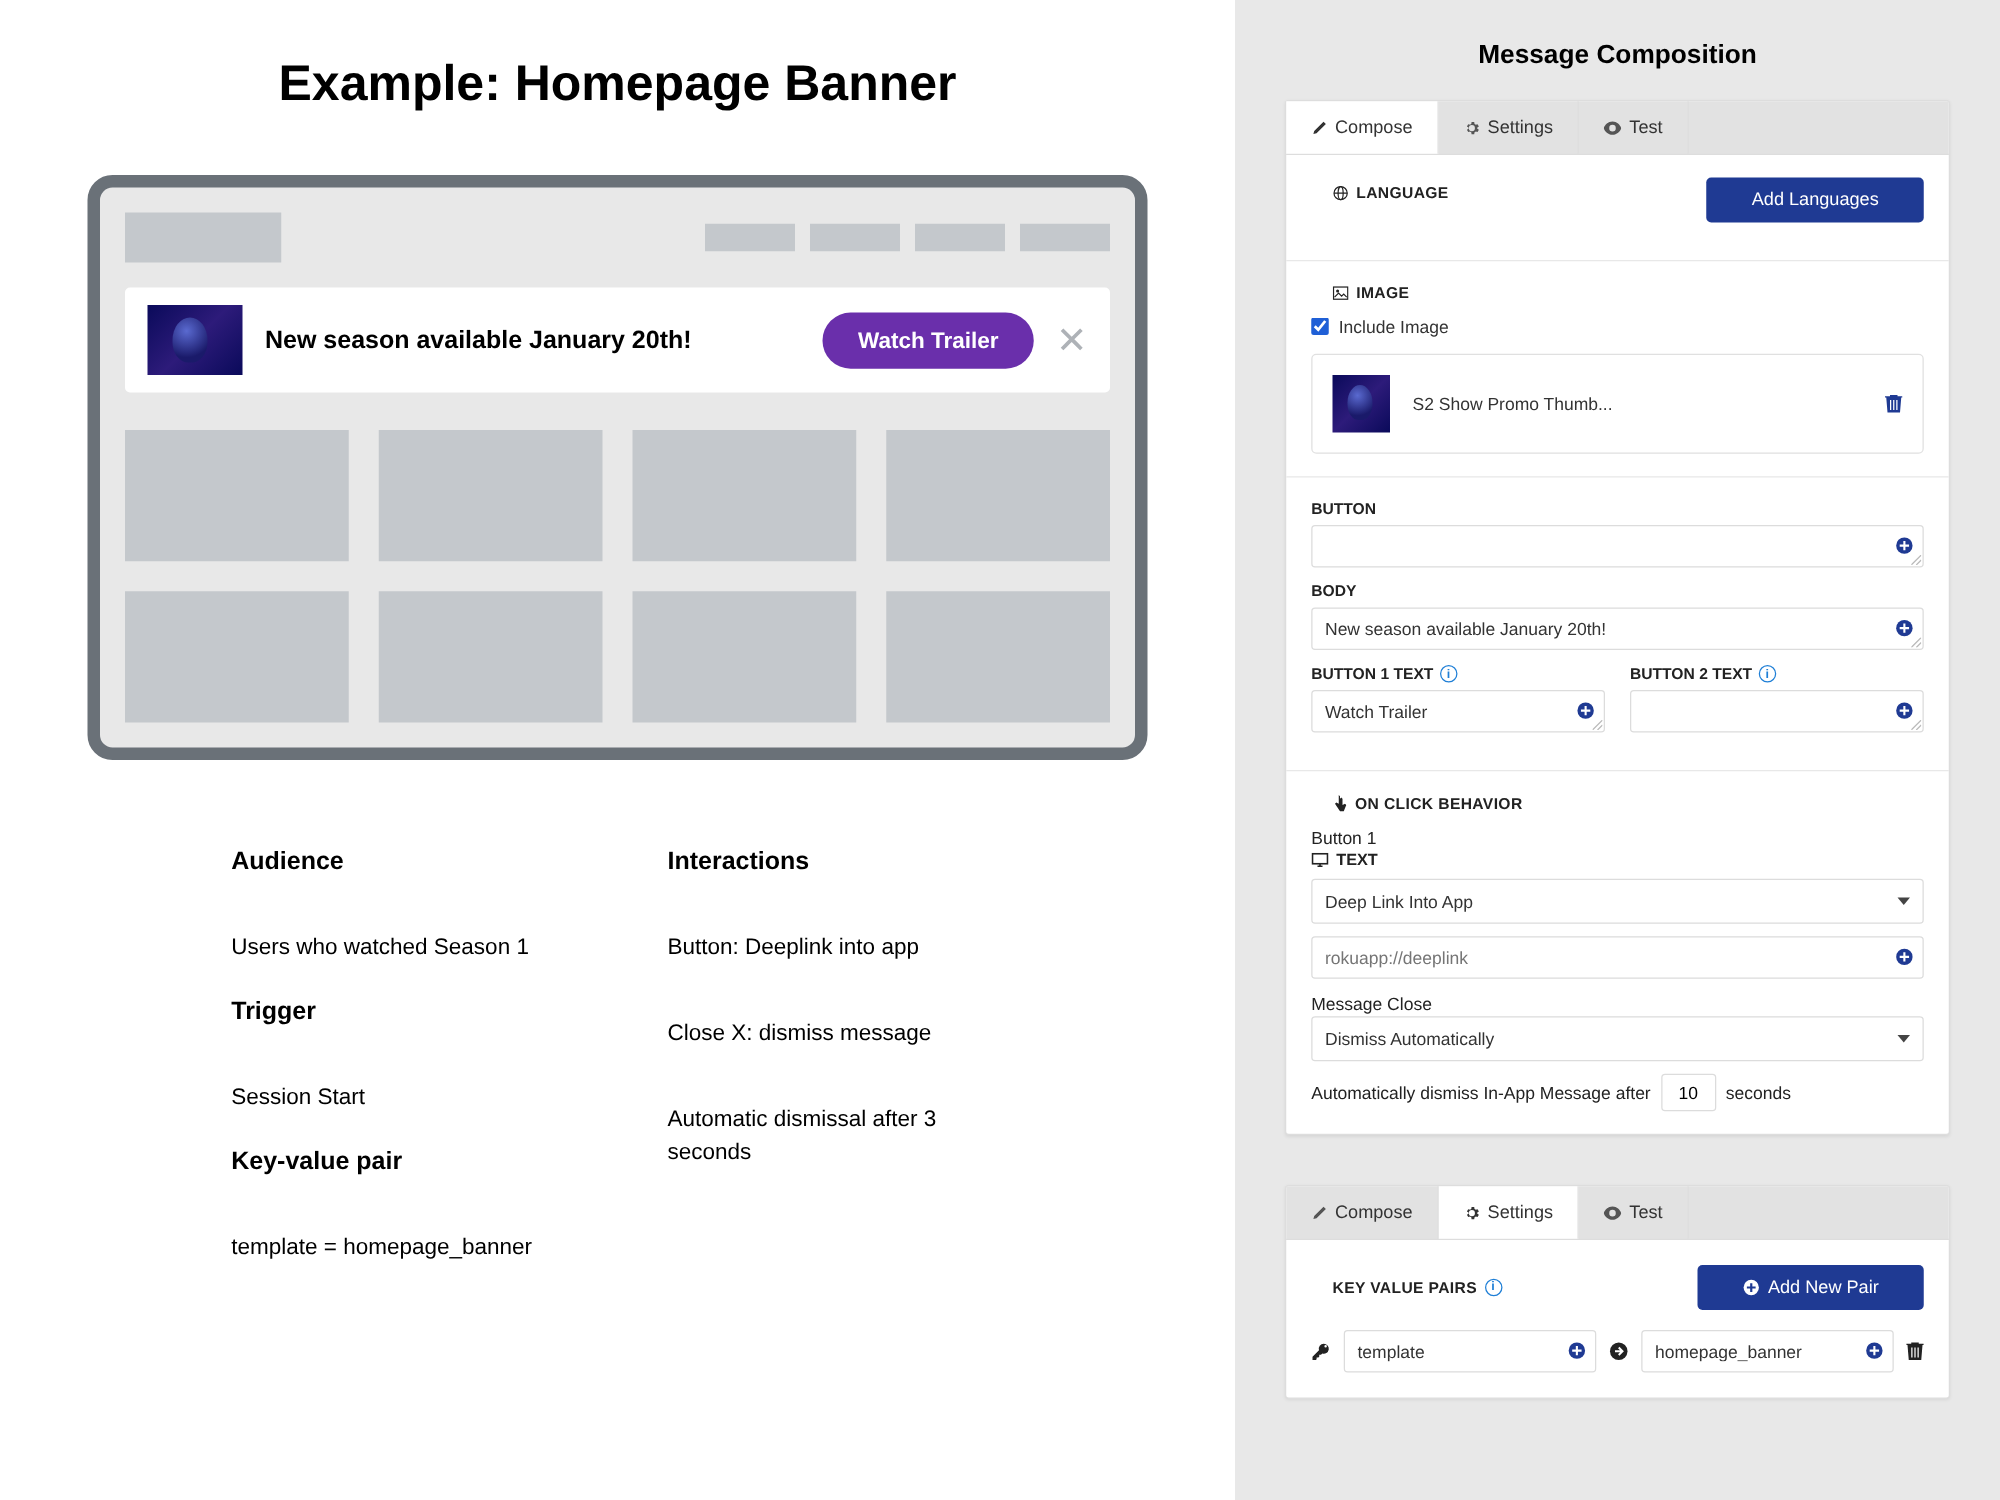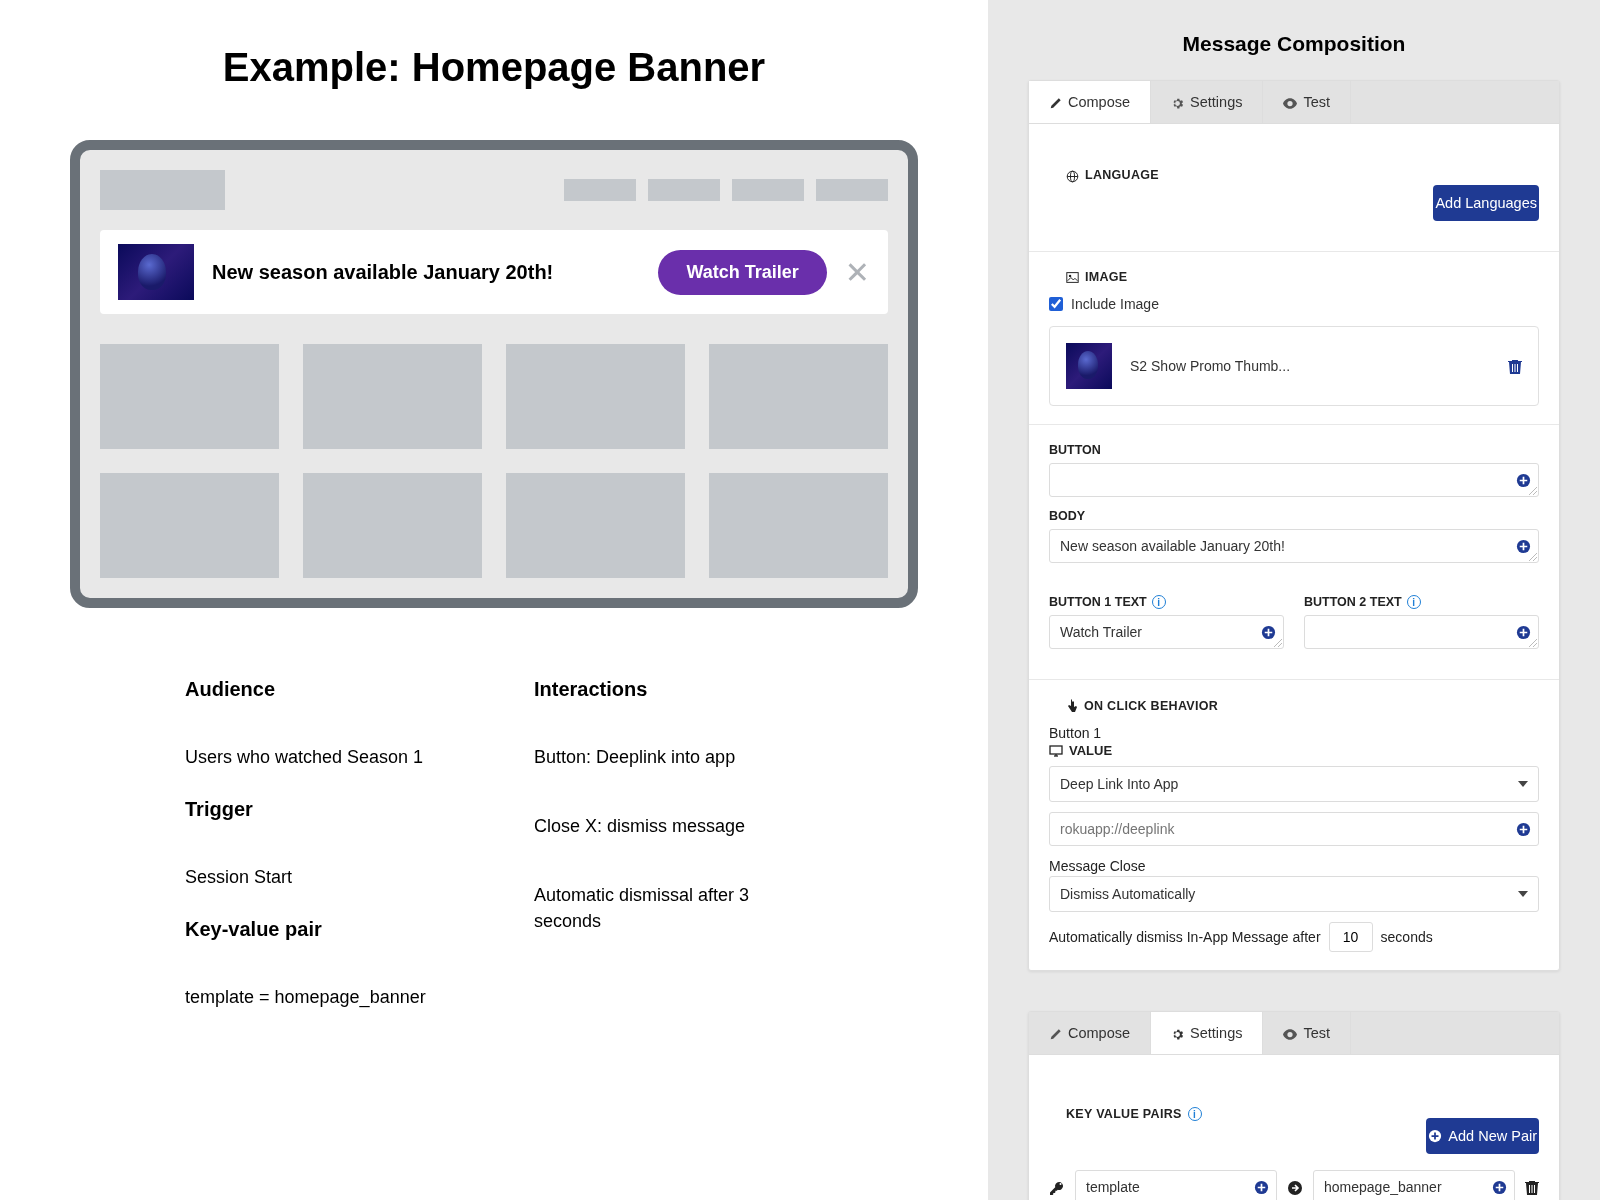--- a/index.html
+++ b/index.html
@@ -34,38 +34,38 @@
 .panel-title { font-size: 21px; font-weight: 700; text-align: center; padding: 32px 0 24px 0; color: #000; }
 .compose-panel { background: #fff; border: 1px solid #ddd; border-radius: 3px; box-shadow: 0 1px 3px rgba(0,0,0,0.08); margin-bottom: 40px; }
 .tabs { display: flex; background: #e2e2e2; border-bottom: 1px solid #ddd; }
 .tab { padding: 13px 20px; font-size: 14.5px; color: #333; display: flex; align-items: center; gap: 6px; border-right: 1px solid #ddd; cursor: pointer; }
 .tab.active { background: #fff; font-weight: 500; }
 
 .section { padding: 18px 20px; border-bottom: 1px solid #e8e8e8; }
 .section:last-child { border-bottom: none; }
 .section-label { font-size: 12.5px; font-weight: 700; color: #222; letter-spacing: 0.3px; display: flex; align-items: center; gap: 6px; margin-bottom: 12px; margin-left: 17px; }
 .section-label-row { display: flex; justify-content: space-between; align-items: center; margin-bottom: 12px; }
-.btn-primary { background: #1f3a93; color: #fff; font-size: 14.5px; font-weight: 500; padding: 10px 2px; border: none; border-radius: 4px; cursor: pointer; display: inline-flex; align-items: center; gap: 6px; margin-top: 43px; }
+.btn-primary { background: #1f3a93; color: #fff; font-size: 14.5px; font-weight: 500; padding: 10px 36px; border: none; border-radius: 4px; cursor: pointer; display: inline-flex; align-items: center; gap: 6px; }
 
 .checkbox-row { display: flex; align-items: center; gap: 8px; font-size: 14px; color: #333; margin-bottom: 14px; }
 .checkbox-row input { accent-color: #1f5fd6; width: 14px; height: 14px; }
 .image-card { border: 1px solid #e0e0e0; border-radius: 4px; padding: 16px; display: flex; align-items: center; gap: 18px; }
 .image-thumb { width: 46px; height: 46px; background: linear-gradient(135deg, #0a0a5a 0%, #2d1b7a 50%, #0a0a5a 100%); position: relative; }
 .image-thumb::after { content: ''; position: absolute; left: 12px; top: 8px; width: 20px; height: 28px; background: radial-gradient(circle at 40% 30%, #5a6ad0 0%, #1a1a6a 70%); border-radius: 50% 50% 45% 45%; }
 .image-name { font-size: 14px; color: #333; flex: 1; }
 .trash-icon { color: #1f3a93; cursor: pointer; }
 
 .field-label { font-size: 12.5px; font-weight: 700; color: #222; margin-bottom: 6px; display: flex; align-items: center; gap: 5px; }
 .field-wrap { position: relative; margin-bottom: 12px; }
 .text-input { width: 100%; border: 1px solid #dcdcdc; border-radius: 3px; padding: 8px 34px 8px 10px; font-size: 14px; color: #333; resize: none; font-family: inherit; }
 .input-plus { position: absolute; right: 8px; top: 8px; color: #1f3a93; cursor: pointer; }
 .resize-handle { position: absolute; right: 2px; bottom: 2px; width: 8px; height: 8px; }
 .resize-handle svg { display: block; }
 .two-col { display: flex; gap: 20px; }
-.two-col > div { flex: 1; margin-top: 20px; }
+.two-col > div { flex: 1; }
 .info-icon { width: 14px; height: 14px; border: 1.5px solid #1f7fd6; border-radius: 50%; display: inline-flex; align-items: center; justify-content: center; color: #1f7fd6; font-size: 10px; font-weight: bold; }
 
 .subsection-label { font-size: 14px; color: #222; margin: 2px 0; }
 .platform-label { font-size: 13px; font-weight: 700; color: #222; display: flex; align-items: center; gap: 6px; margin-bottom: 8px; }
 .select { width: 100%; border: 1px solid #dcdcdc; border-radius: 3px; padding: 9px 10px; font-size: 14px; color: #333; background: #fff; position: relative; display: flex; justify-content: space-between; align-items: center; cursor: pointer; margin-bottom: 10px; }
 .caret { border-left: 5px solid transparent; border-right: 5px solid transparent; border-top: 6px solid #444; }
 
 .dismiss-row { font-size: 14px; color: #222; display: flex; align-items: center; gap: 8px; margin-top: 8px; }
 .dismiss-row input { width: 44px; border: 1px solid #dcdcdc; border-radius: 3px; padding: 6px; text-align: center; font-size: 14px; }
 
@@ -272,21 +272,21 @@
             </svg></span>
         <span>ON CLICK BEHAVIOR</span>
       </div>
       <div class="subsection-label">Button 1</div>
       <div class="platform-label">
         <span><svg width="14" height="12" viewBox="0 0 14 12">
               <rect x="1" y="1" width="12" height="8" fill="none" stroke="#222" stroke-width="1.3"></rect>
               <line x1="5" y1="11" x2="9" y2="11" stroke="#222" stroke-width="1.3"></line>
               <line x1="7" y1="9" x2="7" y2="11" stroke="#222" stroke-width="1.3"></line>
             </svg></span>
-        <span>VALUE</span>
+        <span>TEXT</span>
       </div>
       <div class="select">
         <span>Deep Link Into App</span>
         <span class="caret"></span>
       </div>
       <div class="field-wrap">
         <input class="text-input" style="color: rgb(136, 136, 136);" placeholder="rokuapp://deeplink">
         <span class="input-plus"><svg width="15" height="15" viewBox="0 0 16 16">
               <circle cx="8" cy="8" r="7" fill="#1f3a93"></circle>
               <path d="M8 4v8M4 8h8" stroke="#fff" stroke-width="1.8"></path>

